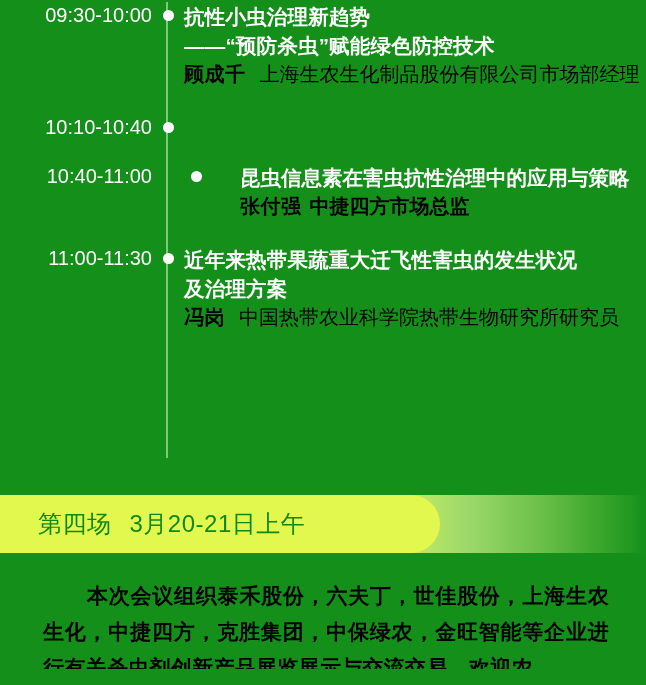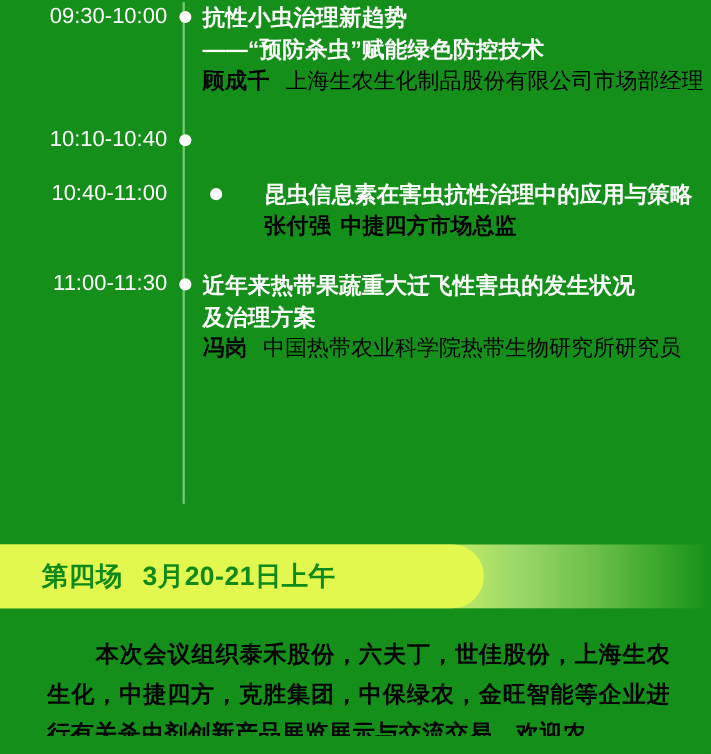--- a/index.html
+++ b/index.html
@@ -155,21 +155,21 @@
   }
   .banner-text {
     position: absolute;
     left: 38px;
     top: 0;
     height: 58px;
     display: flex;
     align-items: center;
     color: #0f8a18;
     font-size: 24px;
-    font-weight: bold;
+    font-weight: normal;
     letter-spacing: 0.5px;
     white-space: nowrap;
     text-align: center;
   }
   .banner-label { margin-right: 18px; }
 
   
   .closing {
     position: absolute;
     left: 43px;

